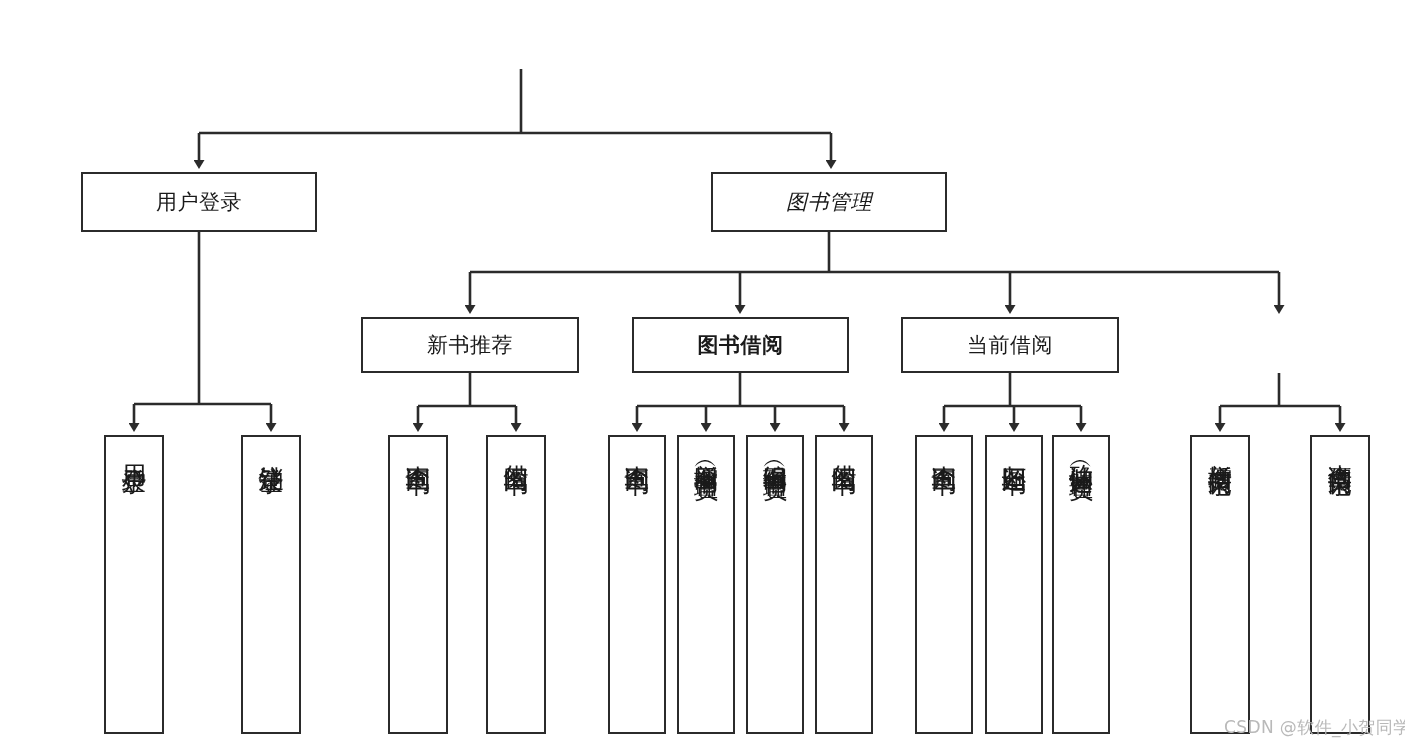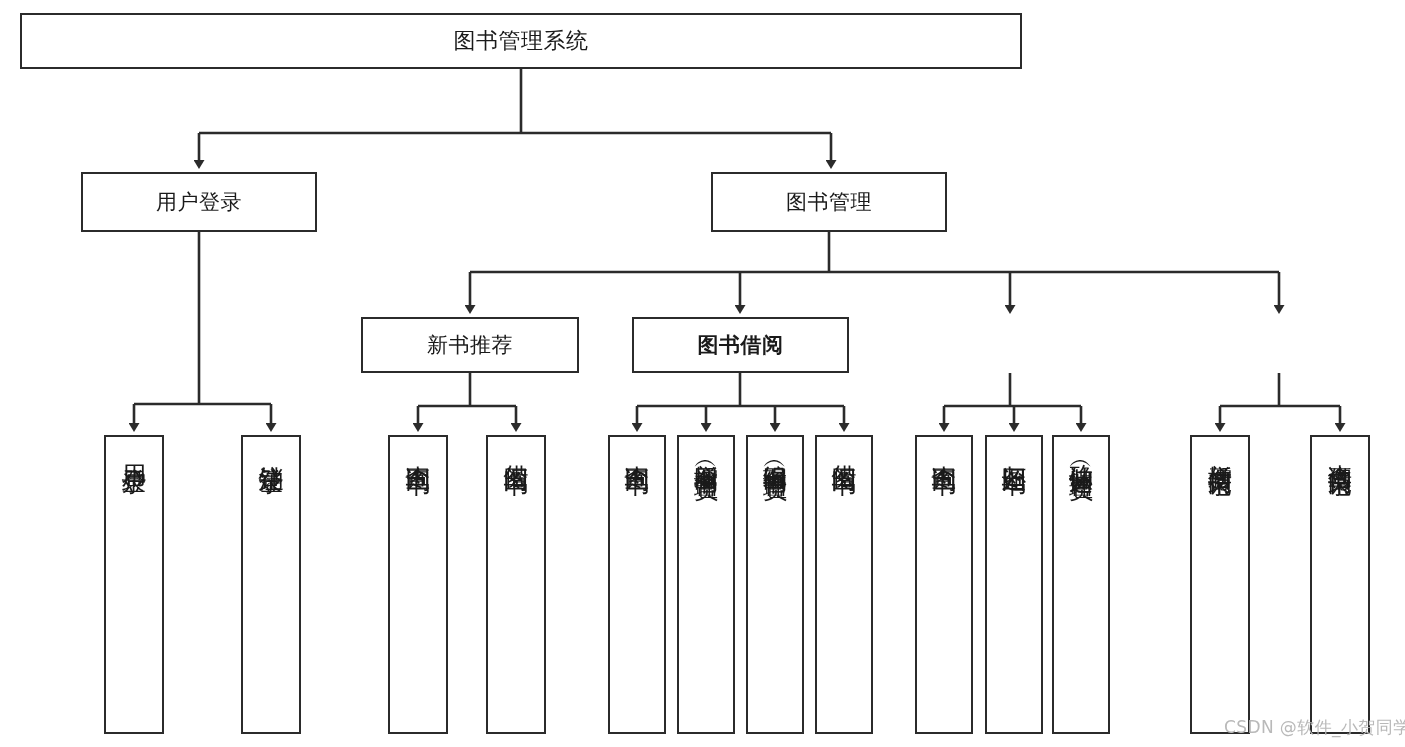--- a/index.html
+++ b/index.html
@@ -126,37 +126,37 @@
       <path d="M1014,406 L1014,424" marker-end="url(#arrow)"></path>
       <path d="M1081,406 L1081,424" marker-end="url(#arrow)"></path>
 
       <path d="M1279,373 L1279,406"></path>
       <path d="M1220,406 L1340,406"></path>
       <path d="M1220,406 L1220,424" marker-end="url(#arrow)"></path>
       <path d="M1340,406 L1340,424" marker-end="url(#arrow)"></path>
     </g>
   </svg>
 
-  <div class="node horiz root" style="left:20px; top:13px; width:1002px; height:56px;">
-    <span class="lbl">图书管理系统</span>
-  </div>
 
   <div class="node horiz" style="left:81px; top:172px; width:236px; height:60px;">
     <span class="lbl">用户登录</span>
   </div>
-  <div class="node horiz" style="left:711px; top:172px; width:236px; height:60px;">
+  <div class="node horiz" style="left:711px; top:172px; width:236px; height:60px;font-style:italic;">
     <span class="lbl">图书管理</span>
   </div>
 
   <div class="node horiz" style="left:361px; top:317px; width:218px; height:56px;">
     <span class="lbl">新书推荐</span>
   </div>
   <div class="node horiz" style="left:632px; top:317px; width:217px; height:56px;font-weight:bold;">
     <span class="lbl">图书借阅</span>
   </div>
+  <div class="node horiz" style="left:901px; top:317px; width:218px; height:56px;">
+    <span class="lbl">当前借阅</span>
+  </div>
 
   <div class="node vert" style="left:104px; top:435px; width:60px; height:299px;">
     <span class="lbl">用户登录</span>
   </div>
   <div class="node vert" style="left:241px; top:435px; width:60px; height:299px;">
     <span class="lbl">注销登录</span>
   </div>
 
   <div class="node vert" style="left:388px; top:435px; width:60px; height:299px;">
     <span class="lbl">查询图书</span>

